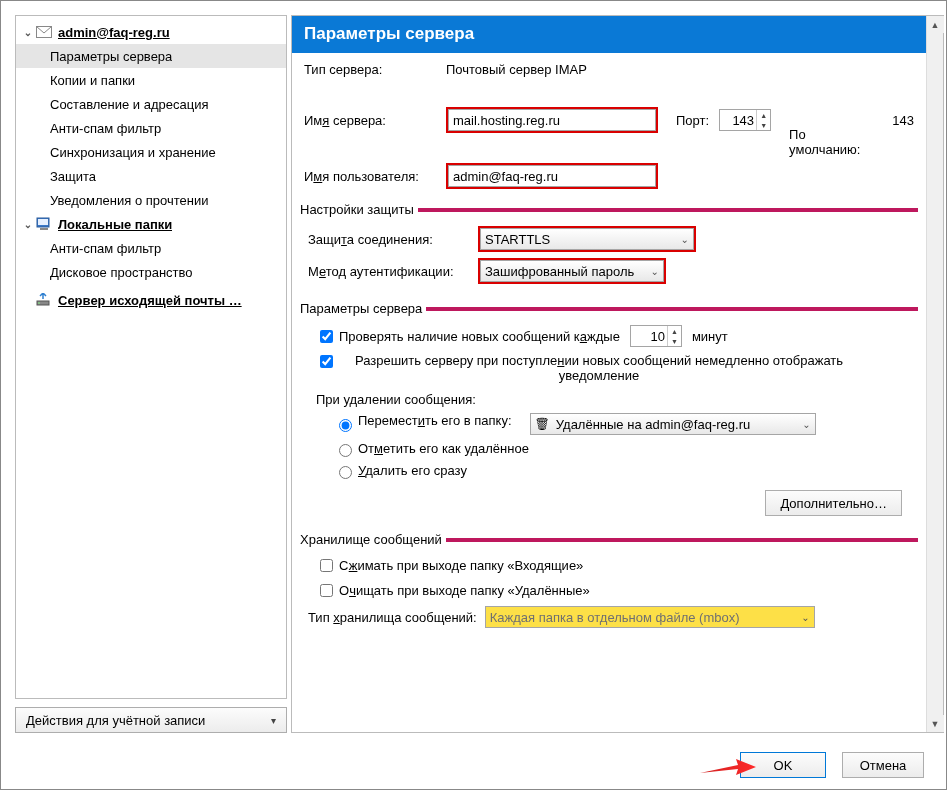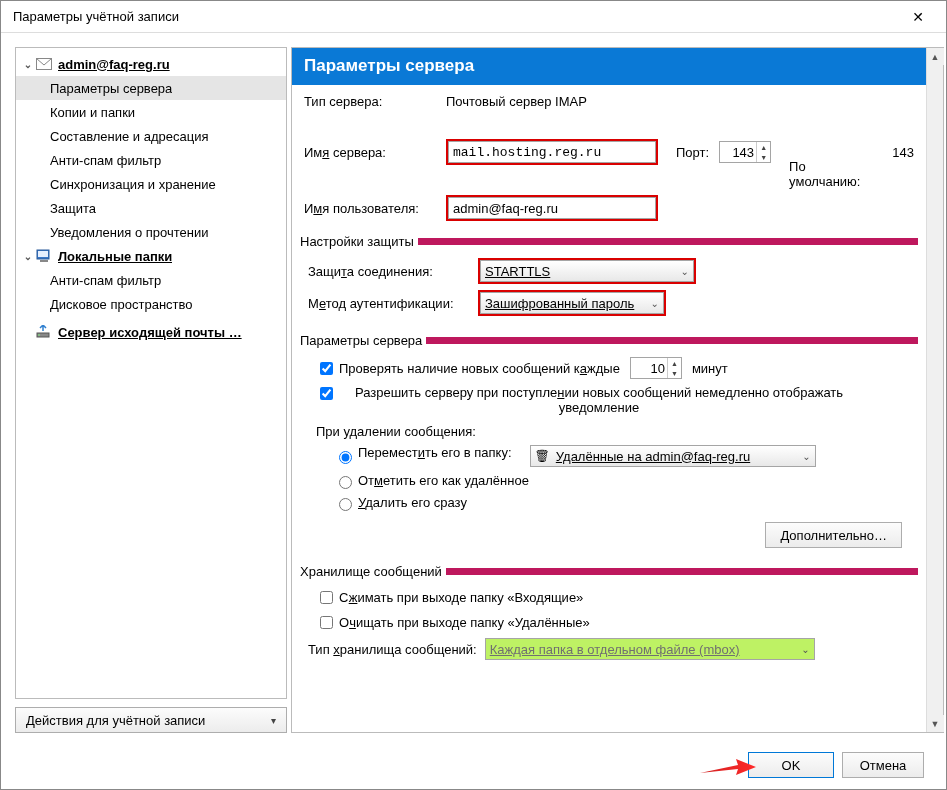--- a/index.html
+++ b/index.html
@@ -157,25 +157,25 @@
   .hl .input, .hl .select { border:1px solid #a5a5a5; margin:0; }
   .select {
     border: 1px solid #a5a5a5;
     background: linear-gradient(#ffffff,#e8e8e8);
     height: 22px;
     padding: 0 4px;
     display:flex; align-items:center;
     font:inherit;
     cursor:default;
   }
-  .select .seltext { flex:1;text-decoration:underline; }
+  .select .seltext { flex:1; }
   .select .chev { font-size:10px; color:#555; margin-left:8px; }
   fieldset {
     border: none;
-    border-top: 7px solid #be185d;
+    border-top: 4px solid #be185d;
     margin: 10px 8px 2px 8px;
     padding: 6px 4px 4px 4px;
   }
   fieldset > legend {
     font-size: 13px;
     padding: 0 4px 0 0;
     margin-left: -4px;
   }
   .check-row { display:flex; align-items:center; padding: 3px 12px; }
   .check-row input[type=checkbox], .radio-row input[type=radio] { margin-right: 6px; }
@@ -186,45 +186,39 @@
     border: 1px solid #adadad;
     padding: 0 14px;
     font:inherit;
     cursor: default;
   }
   .btn.default { border: 1px solid #0078d7; outline:1px dotted transparent; }
   .footer {
     height: 48px;
     display:flex; align-items:center; justify-content:flex-end;
     padding: 0 22px;
-    gap: 8px;
+    gap: 16px;
     position: relative;
   }
   .footer .arrow-img {
     position:absolute;
     right: 188px;
     top: 12px;
     pointer-events:none;
   }
   .disabled { color:#707070; }
   u.acc { text-decoration: underline; }
   .trash-icon { font-size:12px; }
-  .select.disabled { background: #bef264; color:#707070;gap:11px; }
+  .select.disabled { background: #fde047; color:#707070;gap:11px; }
   .static-txt { }
 </style>
 </head>
 <body>
 
 <div class="window">
-  <div class="titlebar">
-    <span class="title">Параметры учётной записи</span>
-    <div class="close">
-      <span>✕</span>
-    </div>
-  </div>
 
   <div class="body">
     <div class="sidebar">
       <div class="tree">
         <div class="tree-item top">
           <span class="twisty">⌄</span>
           <span class="icon">
             <svg width="16" height="12" viewBox="0 0 16 12">
               <rect x="0.5" y="0.5" width="15" height="11" fill="#fff" stroke="#888"></rect>
               <polyline points="0.5,0.5 8,7 15.5,0.5" fill="none" stroke="#888"></polyline>
@@ -296,21 +290,21 @@
       <div class="content">
         <div class="header">Параметры сервера</div>
 
         <div style="height:6px;"></div>
         <div class="row">
           <span class="lbl">Тип сервера:</span>
           <span class="static-txt">Почтовый сервер IMAP</span>
         </div>
         <div class="row">
           <span class="lbl">Им<u class="acc">я</u> сервера:</span>
-          <span class="hl" style="display:inline-flex;font-family:Liberation Mono, monospace;">
+          <span class="hl" style="display:inline-flex;">
             <input class="input" style="width: 208px;" value="mail.hosting.reg.ru">
           </span>
           <span style="margin-left:18px;">Порт:</span>
           <span class="spinner" style="margin-left:10px;">
             <input value="143" style="">
             <span class="btns">
               <div>▲</div>
               <div>▼</div>
             </span>
           </span>

